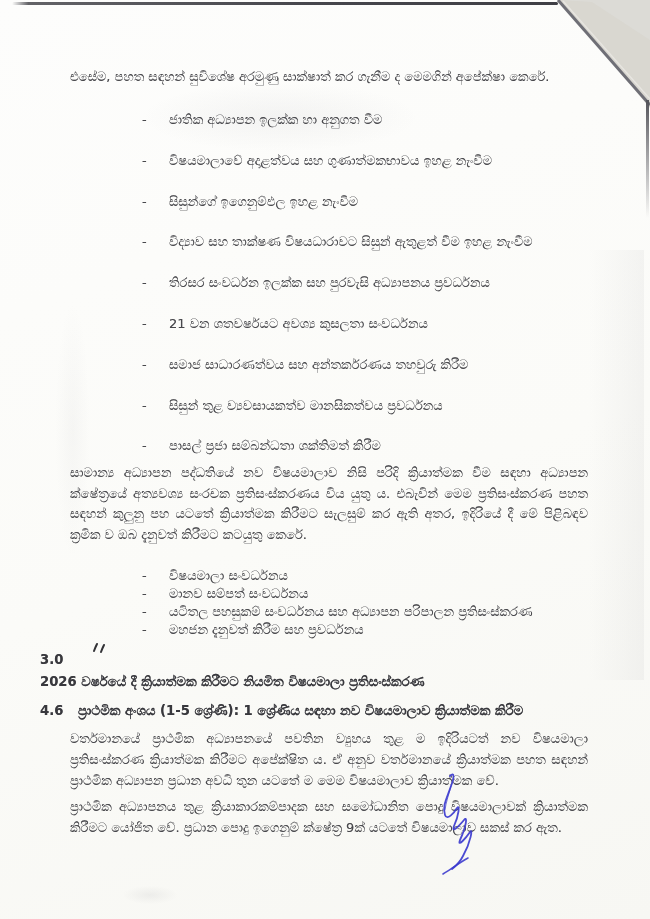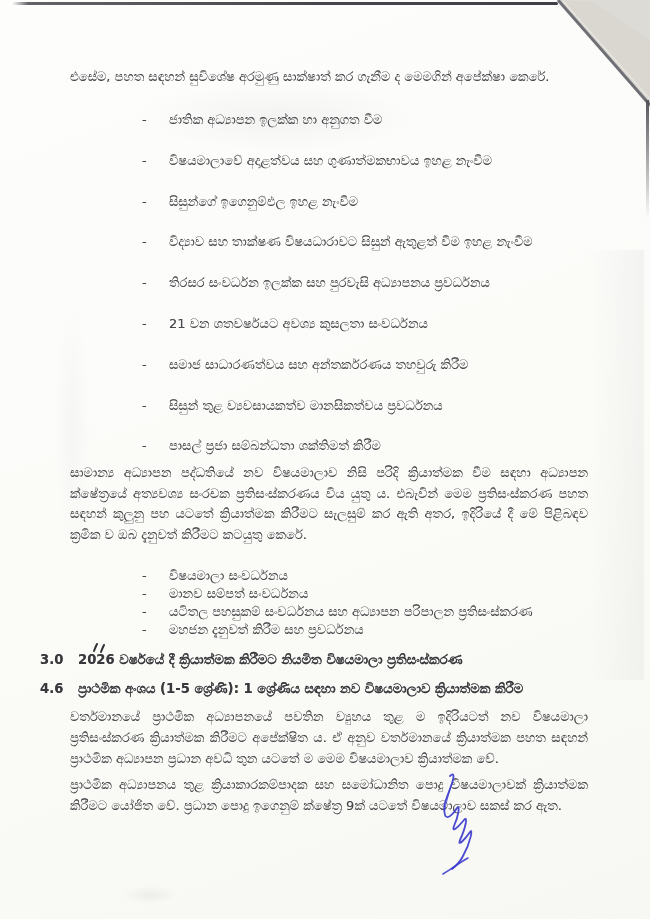--- a/index.html
+++ b/index.html
@@ -50,21 +50,21 @@
   ul.objectives li { line-height:17.8px;margin-top:23px; }
   ul.pillars { margin-top:22px; }
   ul.pillars li { line-height:18px; }
   ul.dash-list li { position:relative; padding-left:27px; }
   ul.dash-list li::before { content:"-"; position:absolute; left:0; top:0; }
 
   .section-heading {
     display:flex; margin-left:-30px; font-weight:bold; color:#38383d;
     line-height:22px; font-size:13.2px;
   }
-  .section-heading.s30 { margin-top:10px; }
+  .section-heading.s30 { margin-top:10px;flex-direction:column; }
   .section-heading.s31 { margin-top:7px; }
   .section-num { width:38px; flex:none; }
 
   .p-aim { margin-top:8px; }
   .p-structure { margin-top:6px; }
   .stages { margin-top:5px; }
   .stage-line { margin:0 0 0 90px; line-height:25px; text-align:left; }
   .closing { margin-top:5px; line-height:21px; }
 
   .pen-mark { position:absolute; left:91px; top:640px; width:18px; height:16px; }

